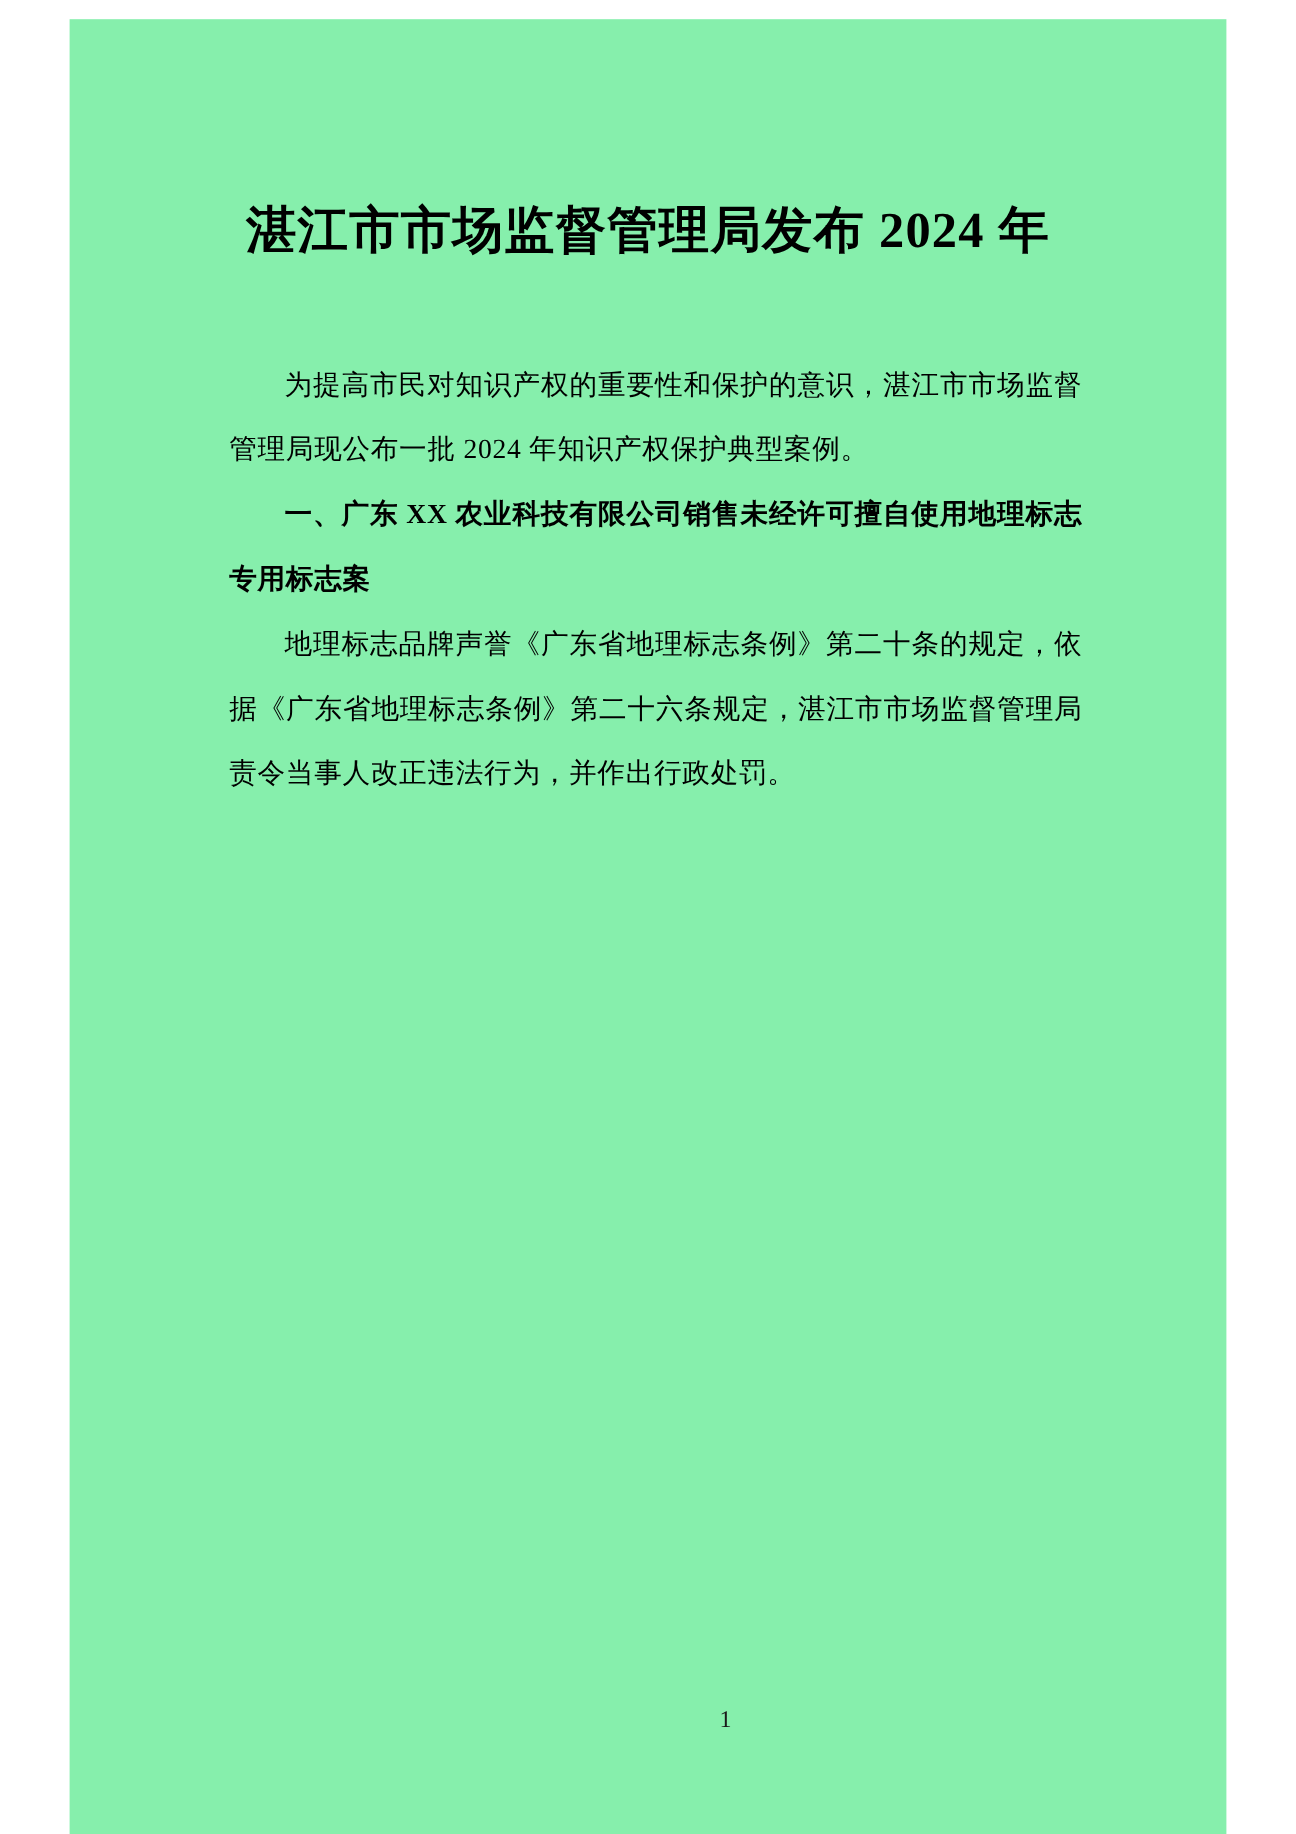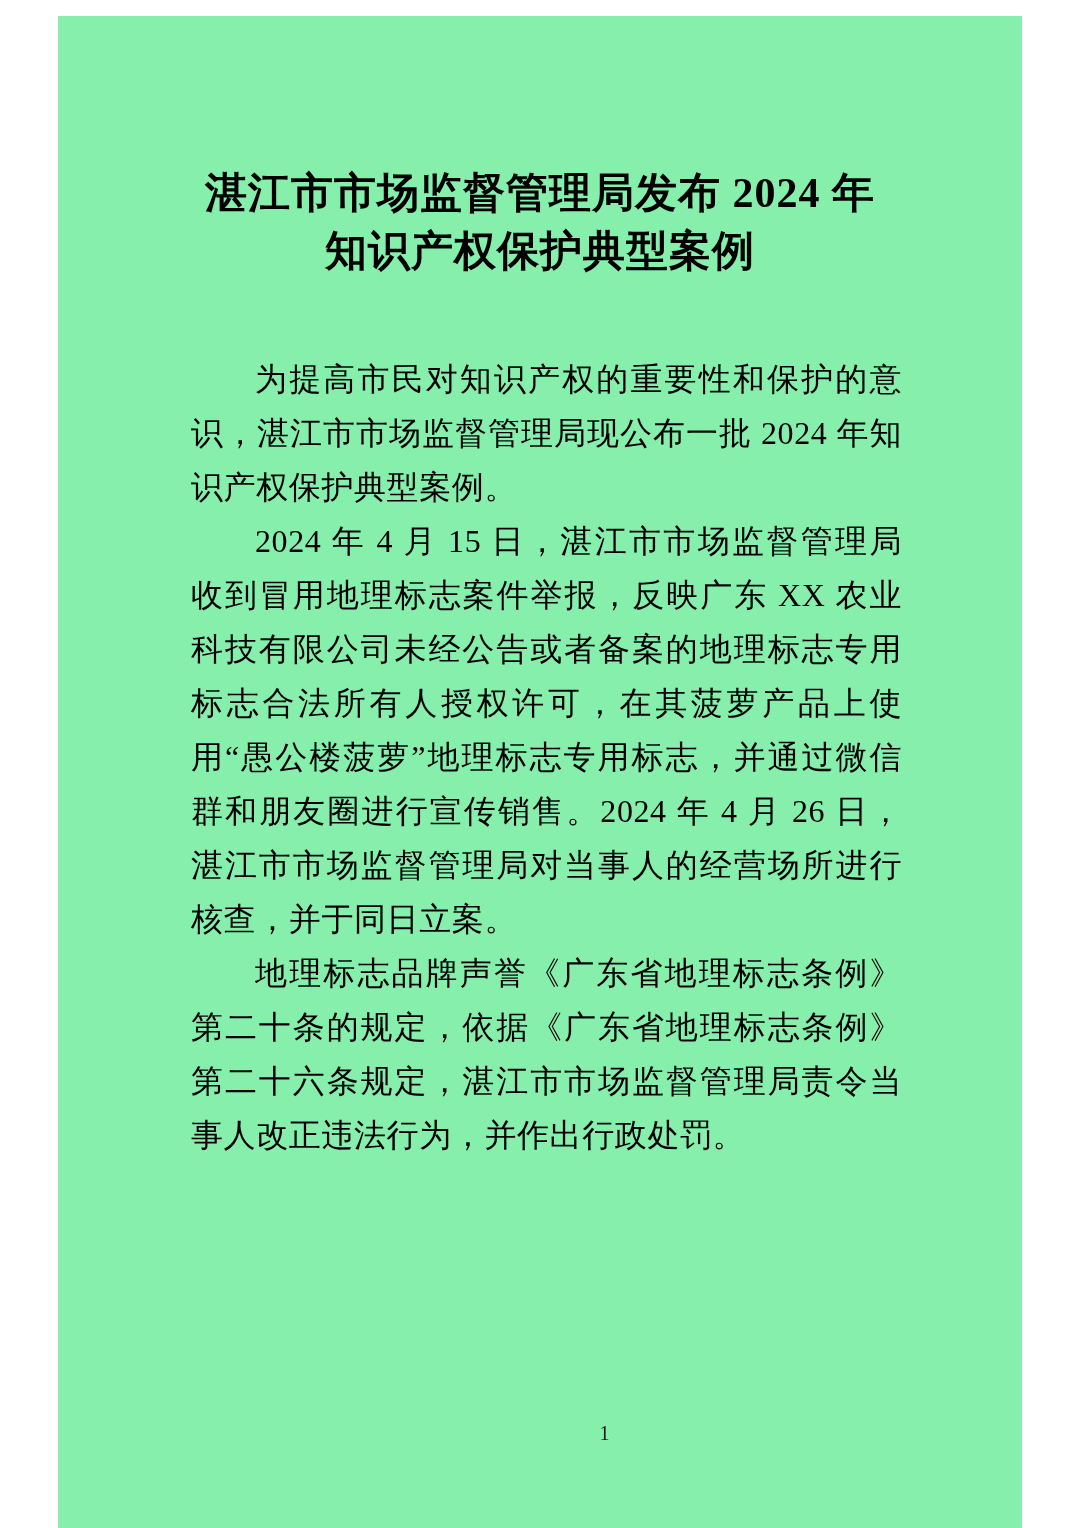--- a/index.html
+++ b/index.html
@@ -26,21 +26,21 @@
     letter-spacing: 1px;
   }
   .doc-title .title-line {
     white-space: nowrap;
   }
   .content {
     margin: 72px 120px 0 133px; 
   }
   .para {
     margin: 0;
-    font-size: 32px;
+    font-size: 23px;
     line-height: 54px;
     letter-spacing: 0.6px;
     text-align: justify;
     text-justify: inter-ideograph;
     text-indent: 2em;
     word-break: break-all;
   }
   .para.heading {
     font-weight: 700;
   }
@@ -54,24 +54,23 @@
     color: #1a1a1a;
   }
 </style>
 </head>
 <body>
 
 <div class="page">
 
   <div class="doc-title">
     <div class="title-line">湛江市市场监督管理局发布 2024 年</div>
-    <div class="title-line">知识产权保护典型案例</div>
   </div>
 
   <div class="content">
     <p class="para">为提高市民对知识产权的重要性和保护的意识，湛江市市场监督管理局现公布一批 2024 年知识产权保护典型案例。</p>
-    <p class="para">2024 年 4 月 15 日，湛江市市场监督管理局收到冒用地理标志案件举报，反映广东 XX 农业科技有限公司未经公告或者备案的地理标志专用标志合法所有人授权许可，在其菠萝产品上使用“愚公楼菠萝”地理标志专用标志，并通过微信群和朋友圈进行宣传销售。2024 年 4 月 26 日，湛江市市场监督管理局对当事人的经营场所进行核查，并于同日立案。</p>
+    <p class="para heading">一、广东 XX 农业科技有限公司销售未经许可擅自使用地理标志专用标志案</p>
     <p class="para">地理标志品牌声誉《广东省地理标志条例》第二十条的规定，依据《广东省地理标志条例》第二十六条规定，湛江市市场监督管理局责令当事人改正违法行为，并作出行政处罚。</p>
   </div>
 
   <div class="page-number">1</div>
 
 </div>
 
 </body></html>

